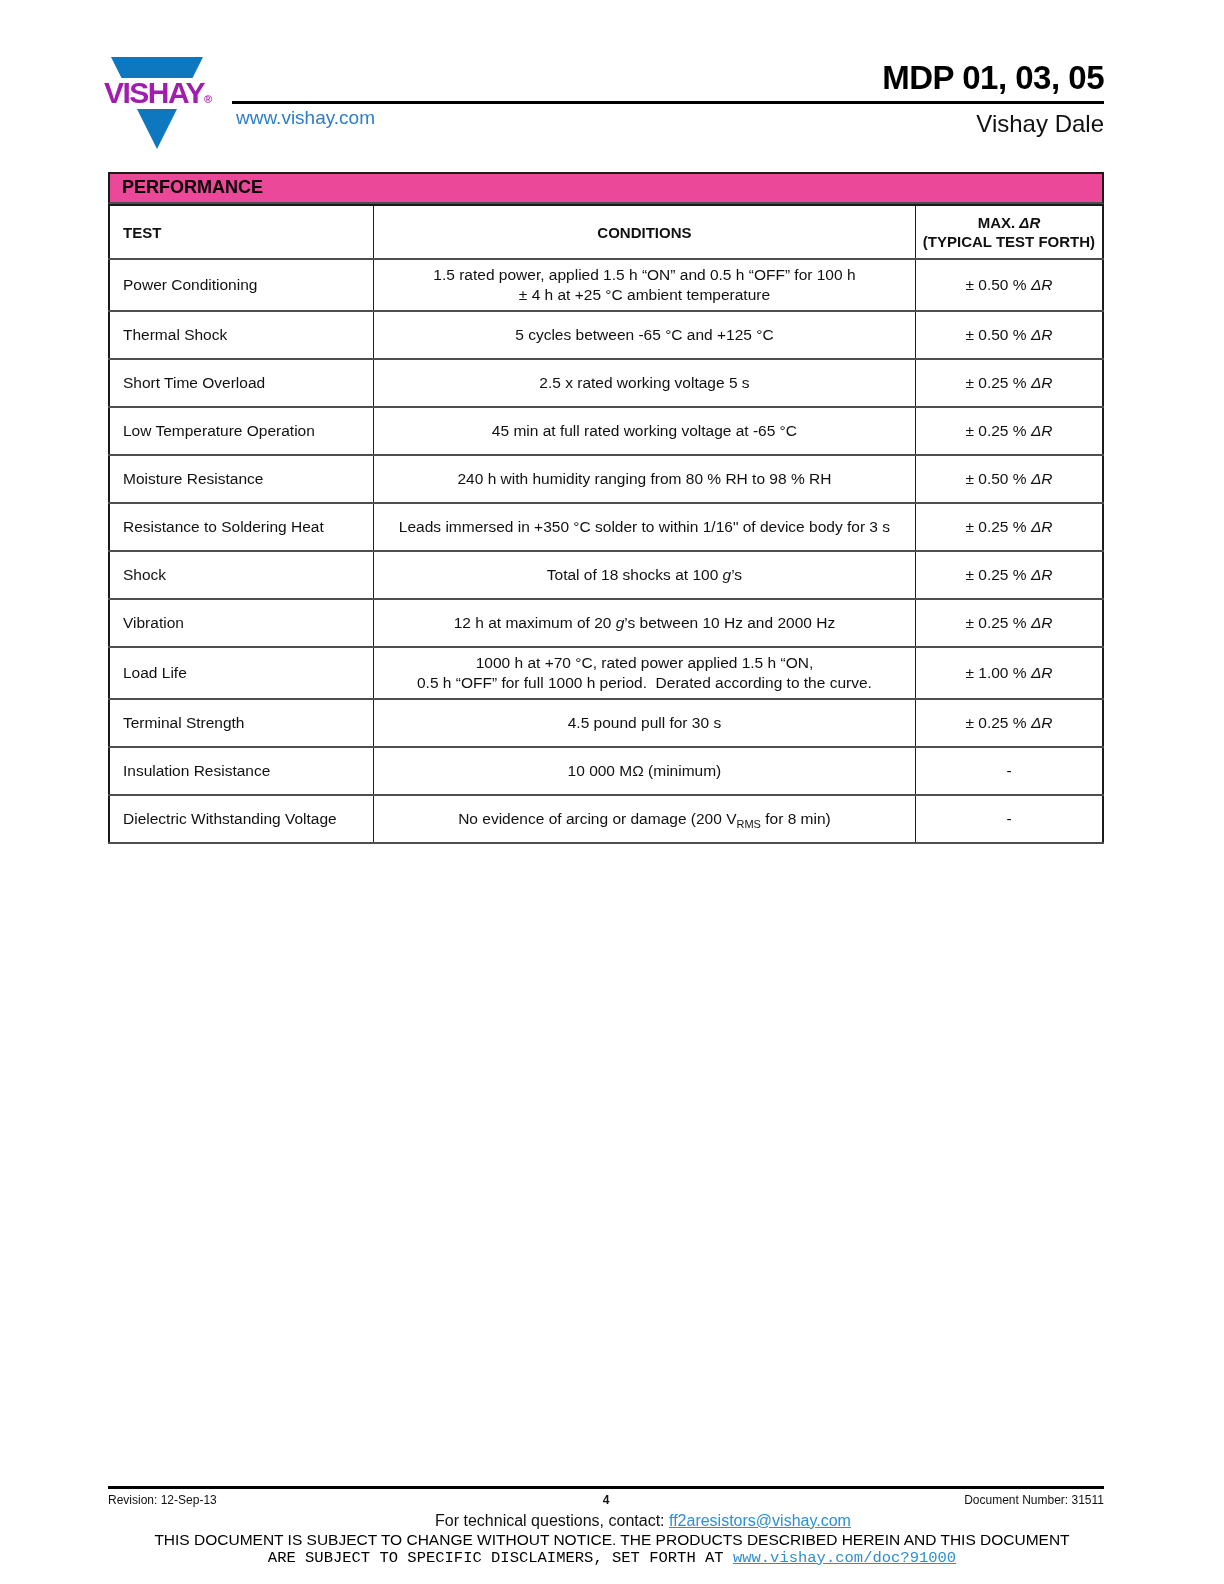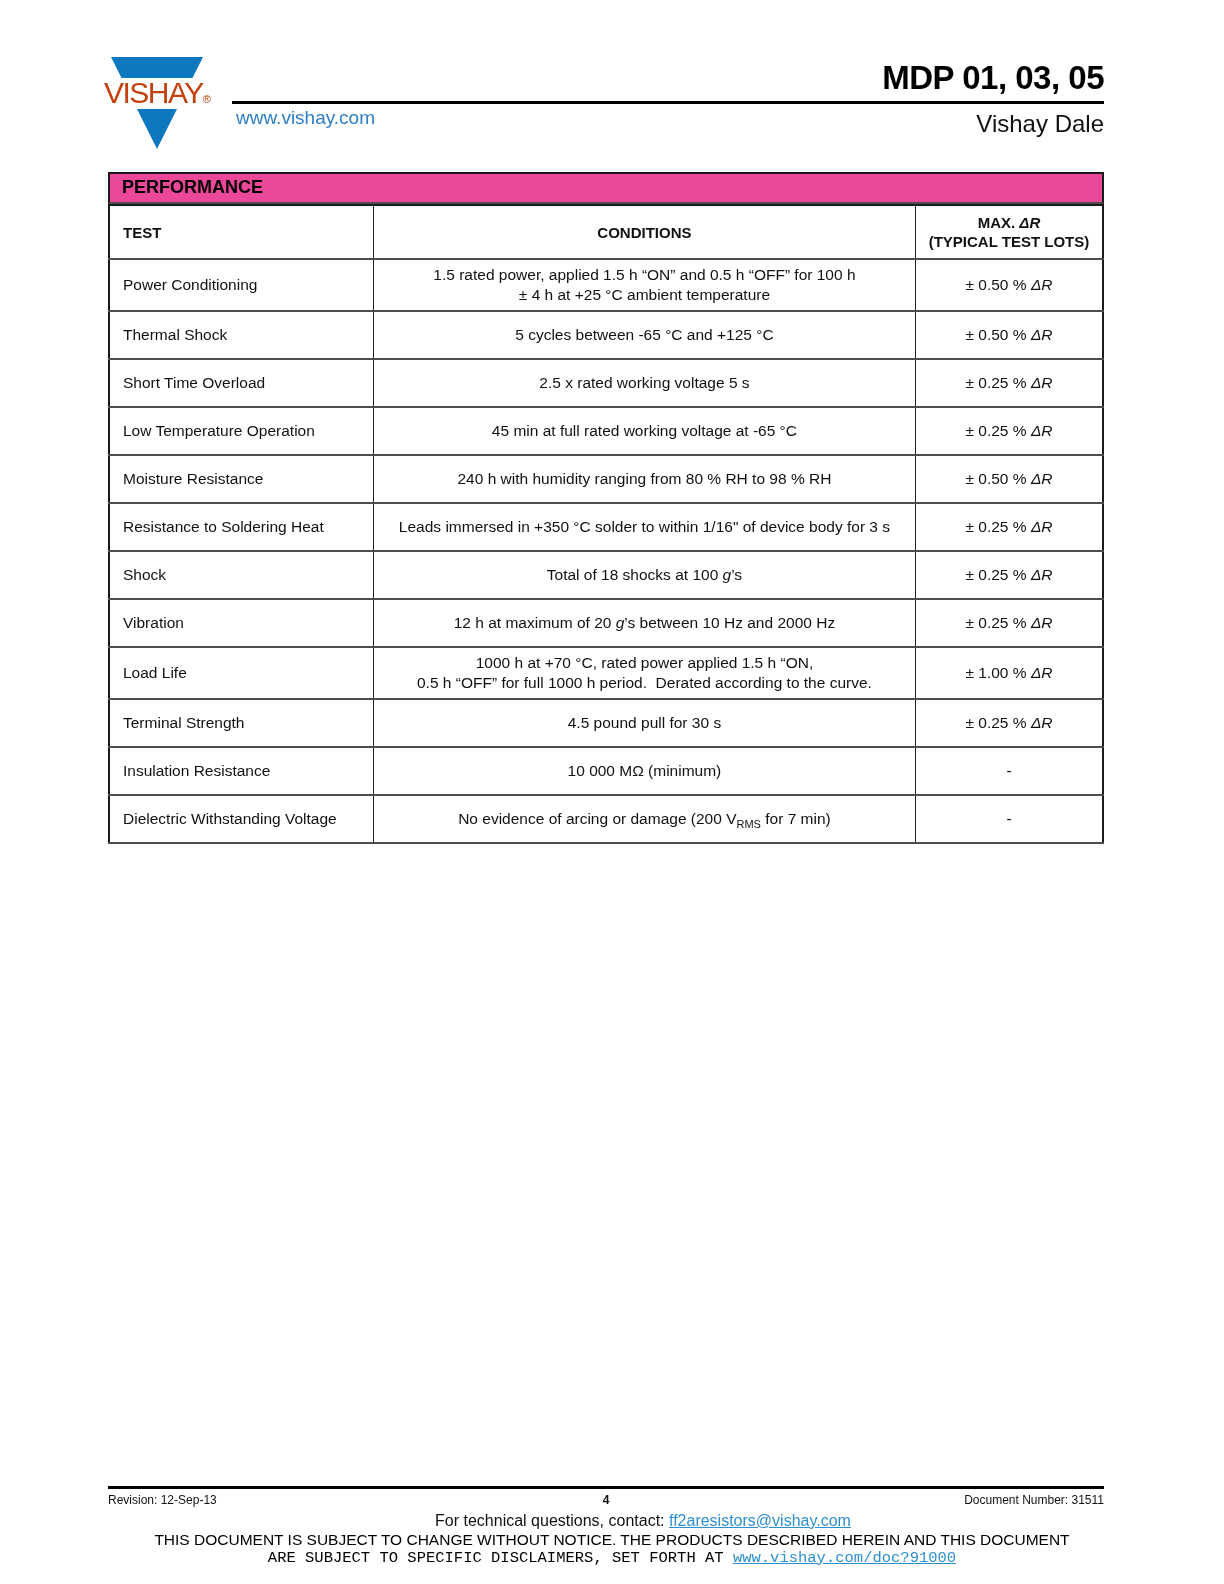--- a/index.html
+++ b/index.html
@@ -5,22 +5,22 @@
   html,body { margin:0; padding:0; background:#ffffff; }
   .page {
     position:relative; width:1224px; height:1584px; background:#ffffff;
     font-family:"Liberation Sans", sans-serif; color:#111; overflow:hidden;
   }
 
   
   .logo-tri { position:absolute; left:111px; top:57px; width:92px; height:92px;
               background:#0d78bf; clip-path:polygon(0 0,100% 0,50% 100%); }
   .logo-word { position:absolute; left:101px; top:78px; background:#ffffff;
-               padding:0 3px 1px 3px; font-size:30px; font-weight:normal;
-               letter-spacing:-1.5px; line-height:1.0; color:#c2410c; }
+               padding:0 3px 1px 3px; font-size:30px; font-weight:bold;
+               letter-spacing:-1.5px; line-height:1.0; color:#a21caf; }
   .logo-reg { font-size:11px; letter-spacing:0; vertical-align:baseline; }
   .header-rule { position:absolute; left:232px; top:101px; width:872px; height:3px; background:#000; }
   .website { position:absolute; left:236px; top:107px; font-size:19px;
              color:#2d7ec6; text-decoration:none; }
   .part-title { position:absolute; right:120px; top:59px; font-size:33px;
                 font-weight:bold; letter-spacing:-0.5px; color:#000; }
   .brand { position:absolute; right:120px; top:110px; font-size:24px; color:#111; }
 
   
   .tbl-wrap { position:absolute; left:108px; top:172px; width:996px; }
@@ -64,21 +64,21 @@
 
   <div class="tbl-wrap">
     <div class="tbl-title">PERFORMANCE</div>
     <table class="perf">
       <thead>
         <tr>
           <th class="c-test">TEST</th>
           <th class="c-cond">CONDITIONS</th>
           <th class="c-max">
             <div><span>MAX. </span><span class="it">ΔR</span></div>
-            <div>(TYPICAL TEST LOTS)</div>
+            <div>(TYPICAL TEST FORTH)</div>
           </th>
         </tr>
       </thead>
       <tbody>
           <tr>
       <td class="c-test">Power Conditioning</td>
       <td class="c-cond">
               <div><span>1.5 rated power, applied 1.5 h “ON” and 0.5 h “OFF” for 100 h</span></div>
               <div><span>± 4 h at +25 °C ambient temperature</span></div>
             </td>
@@ -151,21 +151,21 @@
           <tr>
       <td class="c-test">Insulation Resistance</td>
       <td class="c-cond">
               <div><span>10 000 MΩ (minimum)</span></div>
             </td>
       <td class="c-max"><span>-</span></td>
     </tr>
           <tr>
       <td class="c-test">Dielectric Withstanding Voltage</td>
       <td class="c-cond">
-              <div><span>No evidence of arcing or damage (200 V</span><sub>RMS</sub><span> for 7 min)</span></div>
+              <div><span>No evidence of arcing or damage (200 V</span><sub>RMS</sub><span> for 8 min)</span></div>
             </td>
       <td class="c-max"><span>-</span></td>
     </tr>
         </tbody>
     </table>
   </div>
 
   <div class="footer-rule"></div>
   <div class="footer-row">
     <span class="f-left">Revision: 12-Sep-13</span>

